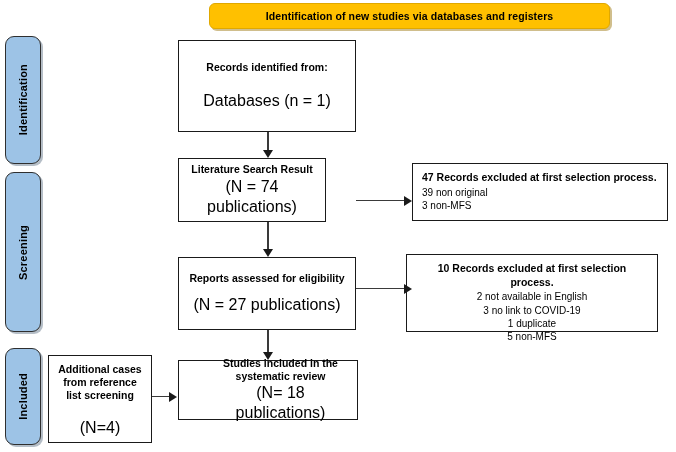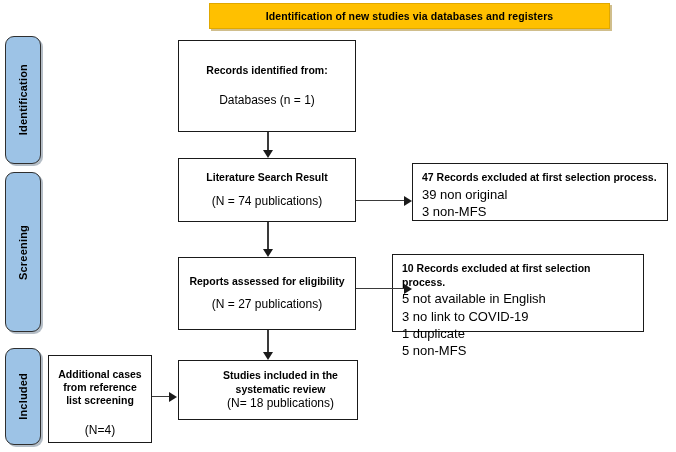--- a/index.html
+++ b/index.html
@@ -21,21 +21,21 @@
 
   
   .banner {
     position: absolute;
     left: 209px;
     top: 3px;
     width: 399px;
     height: 24px;
     background: var(--banner-bg, #FFC000);
     border: 1px solid #E0A800;
-    border-radius: 0;
+    border-radius: 6px;
     box-shadow: 2px 2px 0 rgba(150,110,0,0.45);
     display: flex;
     align-items: center;
     justify-content: center;
   }
   .banner-text {
     font-size: 10.5px;
     font-weight: bold;
     color: #000000;
     letter-spacing: 0.1px;
@@ -81,30 +81,30 @@
     text-align: center;
     padding: 4px 6px;
   }
   .box .hd {
     font-size: 10.5px;
     font-weight: bold;
     color: #000000;
     line-height: 1.25;
   }
   .box .sub {
-    font-size: 12px;
+    font-size: 16px;
     font-weight: normal;
     color: #000000;
     line-height: 1.25;
   }
   .gap-lg { height: 16px; }
   .gap-sm { height: 9px; }
 
   #box-records   { left: 178px; top: 40px;  width: 178px; height: 92px; }
-  #box-litsearch { left: 178px; top: 158px; width: 178px; height: 64px; }
+  #box-litsearch { left: 178px; top: 158px; width: 148px; height: 64px; }
   #box-eligible  { left: 178px; top: 257px; width: 178px; height: 73px; }
   #box-additional{ left: 48px;  top: 355px; width: 104px; height: 88px; justify-content: flex-end; }
   #box-included  { left: 178px; top: 360px; width: 180px; height: 60px; padding-left: 31px; }
 
   
   .exbox {
     position: absolute;
     background: #ffffff;
     border: 1.6px solid #1a1a1a;
     box-sizing: border-box;
@@ -112,27 +112,27 @@
     text-align: left;
   }
   .exbox .ex-hd {
     font-size: 10.5px;
     font-weight: bold;
     color: #000000;
     line-height: 1.3;
     margin-bottom: 1px;
   }
   .exbox .ex-li {
-    font-size: 13px;
+    font-size: 10px;
     font-weight: normal;
     color: #000000;
     line-height: 1.33;
   }
   #exbox-first  { left: 412px; top: 163px; width: 256px; height: 58px; }
-  #exbox-second { left: 392px; top: 254px; width: 252px; height: 78px; }
+  #exbox-second { left: 406px; top: 254px; width: 252px; height: 78px; text-align: center; }
 
   
   .vline {
     position: absolute;
     width: 1.6px;
     background: #3a3a3a;
   }
   .hline {
     position: absolute;
     height: 1.3px;
@@ -224,21 +224,21 @@
   </div>
 
   <div class="exbox" id="exbox-first">
     <div class="ex-hd">47 Records excluded at first selection process.</div>
     <div class="ex-li">39 non original</div>
     <div class="ex-li">3 non-MFS</div>
   </div>
 
   <div class="exbox" id="exbox-second">
     <div class="ex-hd">10 Records excluded at first selection process.</div>
-    <div class="ex-li">5 not available in English</div>
+    <div class="ex-li">2 not available in English</div>
     <div class="ex-li">3 no link to COVID-19</div>
     <div class="ex-li">1 duplicate</div>
     <div class="ex-li">5 non-MFS</div>
   </div>
 
   <div class="vline" id="c1-line"></div>
   <div class="arrow-down" id="c1-arrow"></div>
 
   <div class="vline" id="c2-line"></div>
   <div class="arrow-down" id="c2-arrow"></div>

